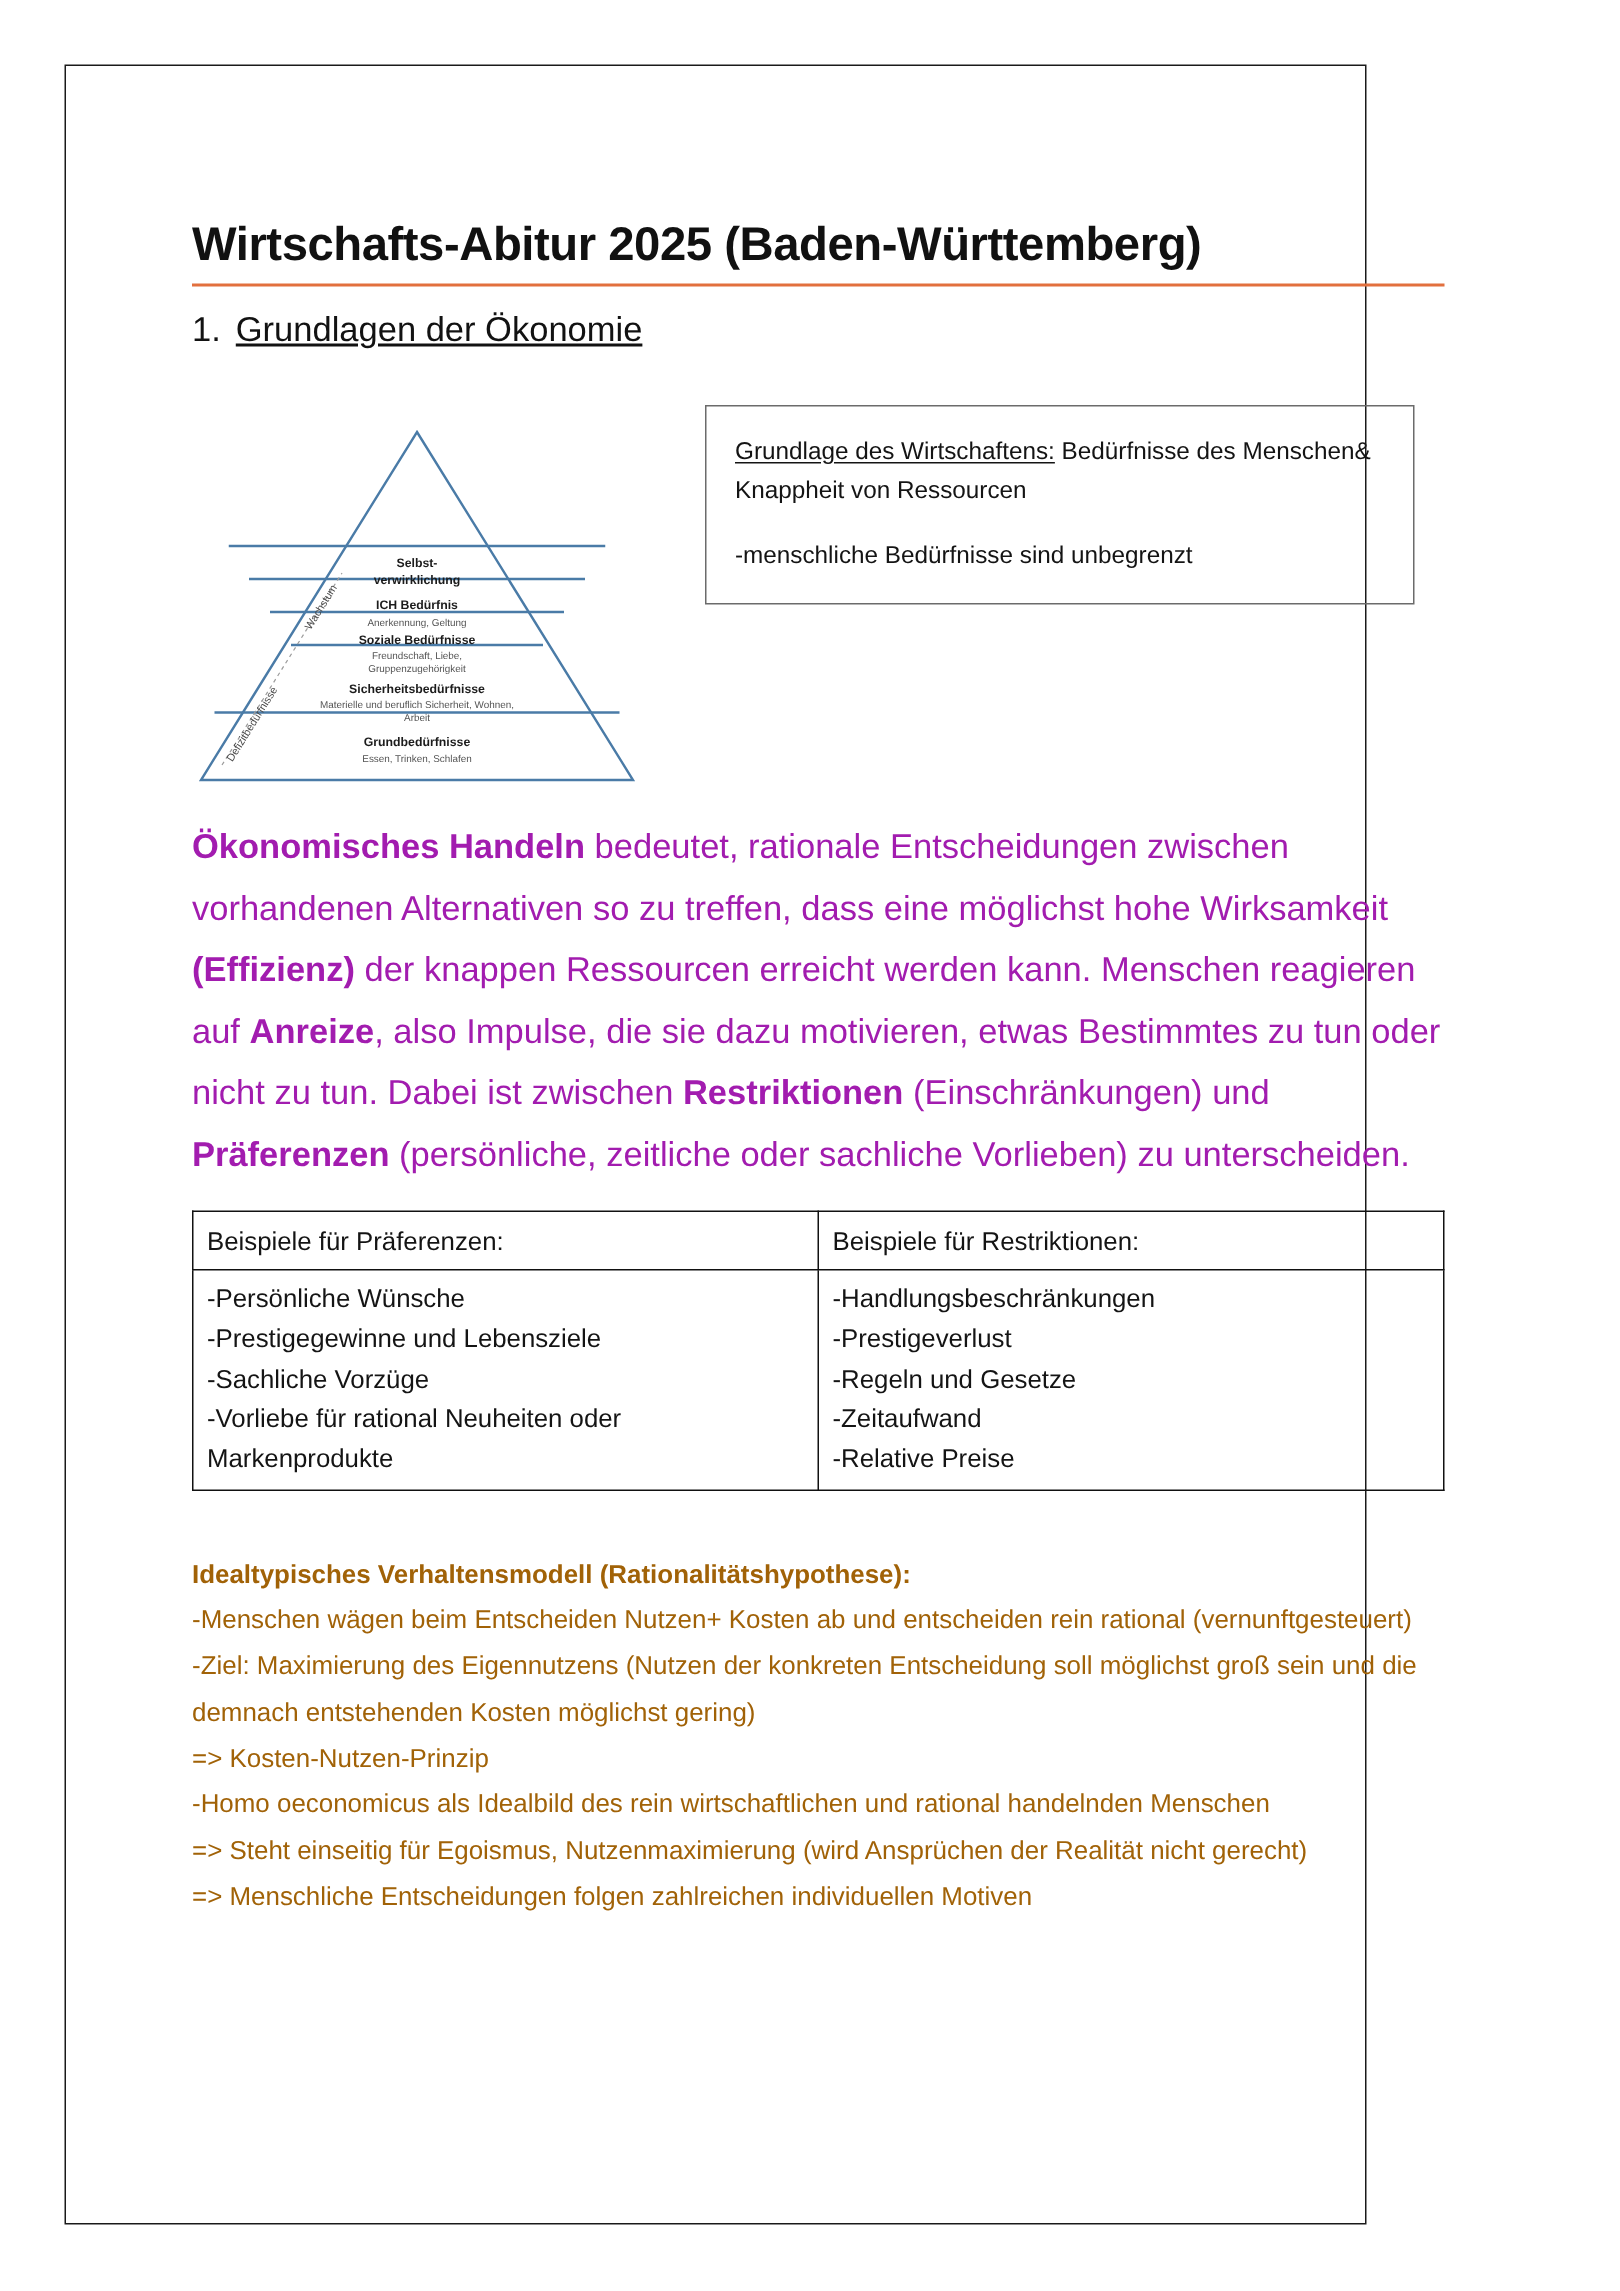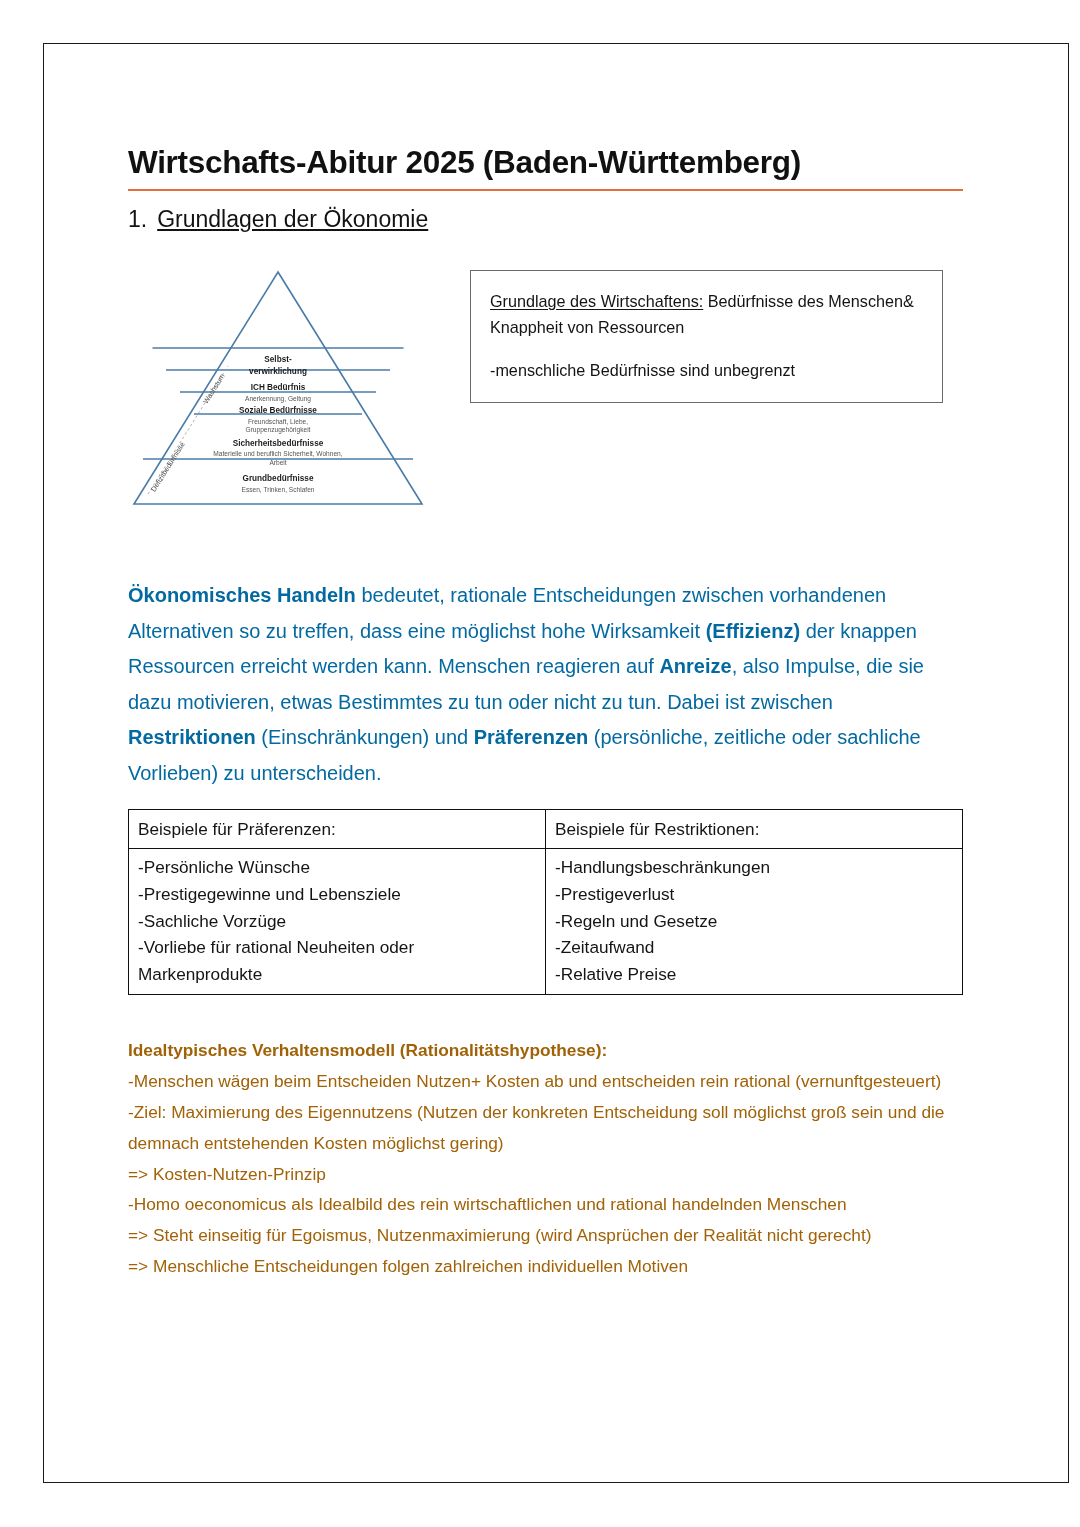--- a/index.html
+++ b/index.html
@@ -12,21 +12,21 @@
     height: 1527px;
     font-family: "Liberation Sans", sans-serif;
     color: #121212;
     overflow: hidden;
   }
 
   .page-sheet {
     position: absolute;
     left: 43px;
     top: 43px;
-    width: 1026px;
+    width: 868px;
     height: 1440px;
     border: 1.6px solid #1a1a1a;
     background: #ffffff;
     box-sizing: border-box;
   }
 
   .page-inner {
     position: absolute;
     left: 84px;
     top: 100px;
@@ -73,21 +73,21 @@
   .figure-row {
     position: relative;
     height: 268px;
     margin-top: 24px;
   }
 
   
   .pyramid-wrap {
     position: absolute;
     left: 0;
-    top: 4px;
+    top: 20px;
     width: 300px;
     height: 250px;
   }
   .pyramid-wrap svg { display: block; }
   .pyr-tier-title {
     font-family: "Liberation Sans", sans-serif;
     font-weight: 700;
     fill: #1c1c1c;
   }
   .pyr-tier-sub {
@@ -118,24 +118,24 @@
     color: #141414;
   }
   .info-box .lead-label {
     text-decoration: underline;
     text-underline-offset: 2px;
   }
   .info-box .gap { height: 17px; }
 
   
   .body-para {
-    font-size: 20px;
+    font-size: 23px;
     line-height: 1.78;
-    margin: 52px 0 0 0;
-    color: #0369a1;
+    margin: 18px 0 0 0;
+    color: #a21caf;
     text-align: left;
   }
   .body-para b { font-weight: 700; }
 
   
   .cmp-table {
     width: 100%;
     border-collapse: collapse;
     margin-top: 17px;
     table-layout: fixed;

